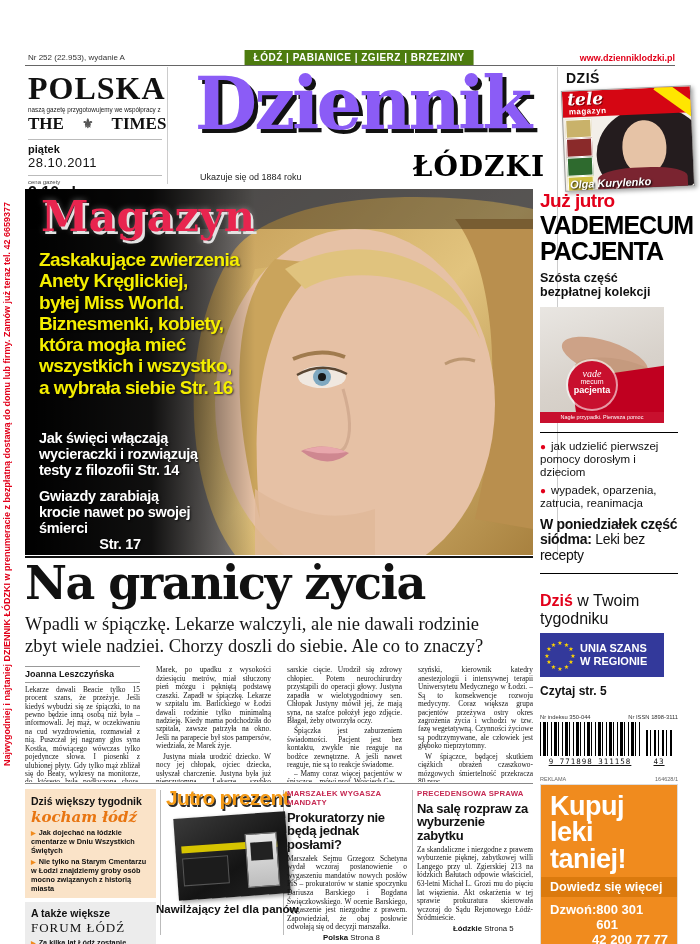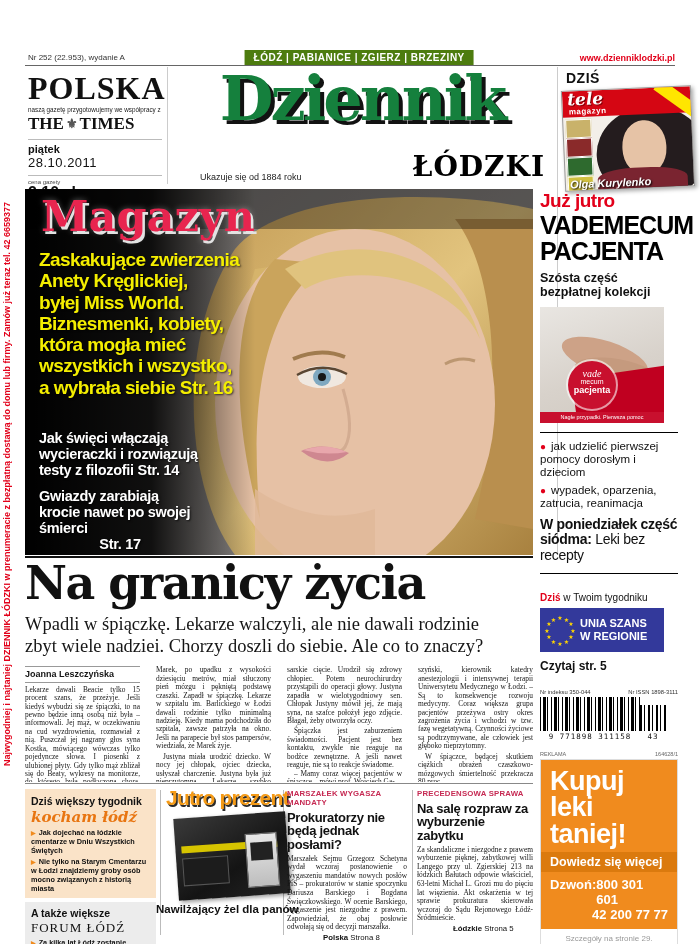--- a/index.html
+++ b/index.html
@@ -17,35 +17,35 @@
   .cities-bar{left:50%;top:50px;transform:translateX(-46%);background:#4d7c0f;color:#fff;
      font-size:10px;font-weight:bold;letter-spacing:.5px;padding:2px 9px;white-space:nowrap;}
   .site-url{right:25px;top:53px;font-size:9px;font-weight:bold;color:#E2001A;}
   .rule-h{border-top:1px solid #666;}
   .top-rule{left:25px;top:65px;width:650px;}
 
   
   .polska-block{left:28px;top:72px;width:134px;}
   .polska{font-family:"Liberation Serif",serif;font-weight:bold;font-size:32px;letter-spacing:1px;line-height:1;}
   .coop{font-size:6.3px;color:#222;margin-top:2px;}
-  .thetimes{font-family:"Liberation Serif",serif;font-weight:bold;font-size:17px;display:flex;align-items:center;gap:2px;margin-top:1px;}
+  .thetimes{font-family:"Liberation Serif",serif;font-weight:bold;font-size:17px;display:flex;align-items:center;gap:18px;margin-top:1px;}
   .crest{font-size:13px;color:#555;}
   .pb-rule{border-top:1px solid #bbb;margin:5px 0 3px;}
   .day{font-weight:bold;font-size:11px;}
   .date{font-size:13px;letter-spacing:.5px;}
   .price-label{font-size:6px;color:#444;margin-top:2px;}
   .price-row{display:flex;align-items:flex-end;gap:4px;}
   .price{font-size:16px;font-weight:bold;line-height:1;}
   .vat{font-size:5.5px;line-height:1.15;width:30px;color:#444;text-transform:uppercase;}
   .vr{border-left:1px solid #ccc;}
   .vr1{left:167px;top:67px;height:117px;}
   .vr2{left:557px;top:67px;height:488px;}
   .masthead{left:172px;top:70px;width:380px;text-align:center;}
-  .dziennik{font-family:"DejaVu Serif",serif;font-weight:bold;font-size:62px;line-height:.95;
-     color:#15803d;letter-spacing:-3px;text-shadow:4px 4px 0 #121212;}
+  .dziennik{font-family:"DejaVu Serif",serif;font-weight:bold;font-size:72px;line-height:.95;
+     color:#8b5cf6;letter-spacing:-3px;text-shadow:4px 4px 0 #121212;}
   .region{right:155px;top:150px;font-family:"DejaVu Serif",serif;font-weight:bold;font-size:28px;letter-spacing:1px;color:#000;}
   .since{left:200px;top:172px;font-size:9px;color:#222;}
 
   
   .tele-kicker{left:566px;top:70px;font-size:14px;font-weight:bold;letter-spacing:.5px;}
   .tele-cover{left:563px;top:88px;width:128px;height:99px;transform:rotate(-2.5deg);
      background:#f3efe9;border:1px solid #999;box-shadow:2px 2px 4px rgba(0,0,0,.35);overflow:hidden;}
   .tele-mast{position:absolute;left:0;top:0;right:0;height:26px;background:#D50613;}
   .tele-t{position:absolute;left:5px;top:0;color:#fff;font-family:"DejaVu Serif",serif;
      font-style:italic;font-weight:bold;font-size:17px;line-height:1;text-shadow:1px 1px 0 #7a0008;}
@@ -89,36 +89,36 @@
   .vlogo .v1{font-family:"Liberation Serif",serif;font-style:italic;font-size:10px;margin-top:7px;}
   .vlogo .v2{font-size:7px;margin-top:-1px;}
   .vlogo .v3{font-size:9px;font-weight:bold;}
   .cover-strip{position:absolute;left:0;right:0;bottom:0;height:11px;background:#C8102E;color:#fff;
      font-size:5.5px;text-align:center;line-height:11px;}
   .vad-rule{border-top:1px solid #000;margin:9px 0 7px;}
   .vad-bullet{font-size:11.5px;line-height:1.15;margin-bottom:5px;padding-left:0;}
   .vad-bullet::before{content:"●";color:#E2001A;font-size:10px;margin-right:5px;}
   .vad-next{font-size:14px;line-height:1.12;margin-top:6px;letter-spacing:-.3px;}
   .vad-next b{font-weight:bold;}
-  .weekly{font-size:10px;margin-top:18px;}
+  .weekly{font-size:16px;margin-top:18px;}
   .weekly .dzis{color:#E2001A;font-weight:bold;}
   .eu-box{width:124px;height:44px;background:#33399B;margin-top:5px;display:flex;align-items:center;}
   .eu-stars{position:relative;width:40px;height:40px;flex:0 0 40px;}
   .eu-stars i{position:absolute;font-style:normal;color:#FFD500;font-size:6px;transform:translate(-50%,-50%);}
   .eu-stars i::before{content:"★";}
   .eu-stars i:nth-child(1){left:33px;top:20px;} .eu-stars i:nth-child(2){left:31px;top:26.5px;}
   .eu-stars i:nth-child(3){left:26.5px;top:31px;} .eu-stars i:nth-child(4){left:20px;top:33px;}
   .eu-stars i:nth-child(5){left:13.5px;top:31px;} .eu-stars i:nth-child(6){left:9px;top:26.5px;}
   .eu-stars i:nth-child(7){left:7px;top:20px;} .eu-stars i:nth-child(8){left:9px;top:13.5px;}
   .eu-stars i:nth-child(9){left:13.5px;top:9px;} .eu-stars i:nth-child(10){left:20px;top:7px;}
   .eu-stars i:nth-child(11){left:26.5px;top:9px;} .eu-stars i:nth-child(12){left:31px;top:13.5px;}
   .eu-text{color:#fff;font-weight:bold;font-size:11px;line-height:1.12;}
   .read-more{font-weight:bold;font-size:12px;margin-top:7px;}
   .codes{display:flex;justify-content:space-between;font-size:5.8px;color:#333;margin-top:16px;}
-  .barcode{margin-top:2px;display:flex;align-items:flex-end;}
+  .barcode{margin-top:2px;display:flex;gap:6px;align-items:flex-end;text-decoration:underline;}
   .bc-main .bars{width:100px;height:34px;background:repeating-linear-gradient(90deg,
       #000 0,#000 1px,#fff 1px,#fff 3px,#000 3px,#000 6px,#fff 6px,#fff 7px,#000 7px,#000 8px,#fff 8px,#fff 11px);}
   .bc-addon .bars{width:26px;height:26px;background:repeating-linear-gradient(90deg,
       #000 0,#000 2px,#fff 2px,#fff 4px,#000 4px,#000 5px,#fff 5px,#fff 8px);}
   .bc-digits{font-family:"DejaVu Sans Mono",monospace;font-size:7.5px;letter-spacing:1px;margin-top:1px;text-align:center;}
   .ad-label-row{display:flex;justify-content:space-between;font-size:5.5px;color:#666;margin-top:10px;}
   .ad-box{margin-top:2px;width:136px;border:1px solid #ddd;}
   .ad-orange{background:#F08B1E;color:#fff;padding:8px 9px 5px;}
   .ad-h{font-size:27px;font-weight:bold;line-height:.98;letter-spacing:-.5px;}
   .ad-cta{background:#DB7A0E;color:#fff;font-weight:bold;font-size:12.5px;padding:3px 9px;}

